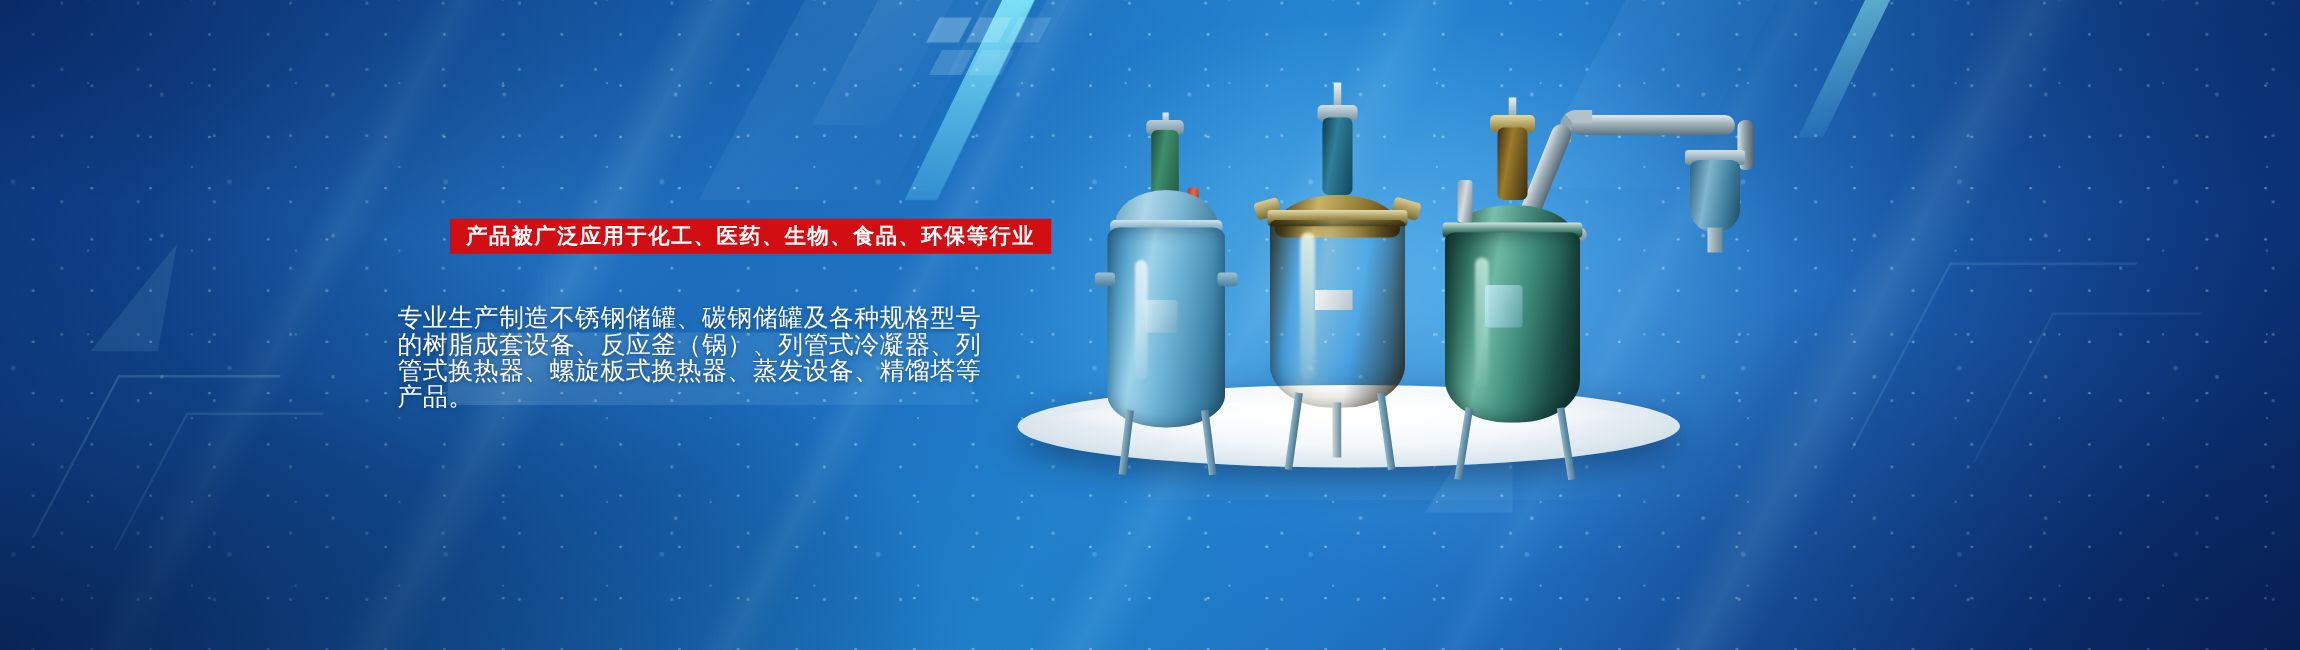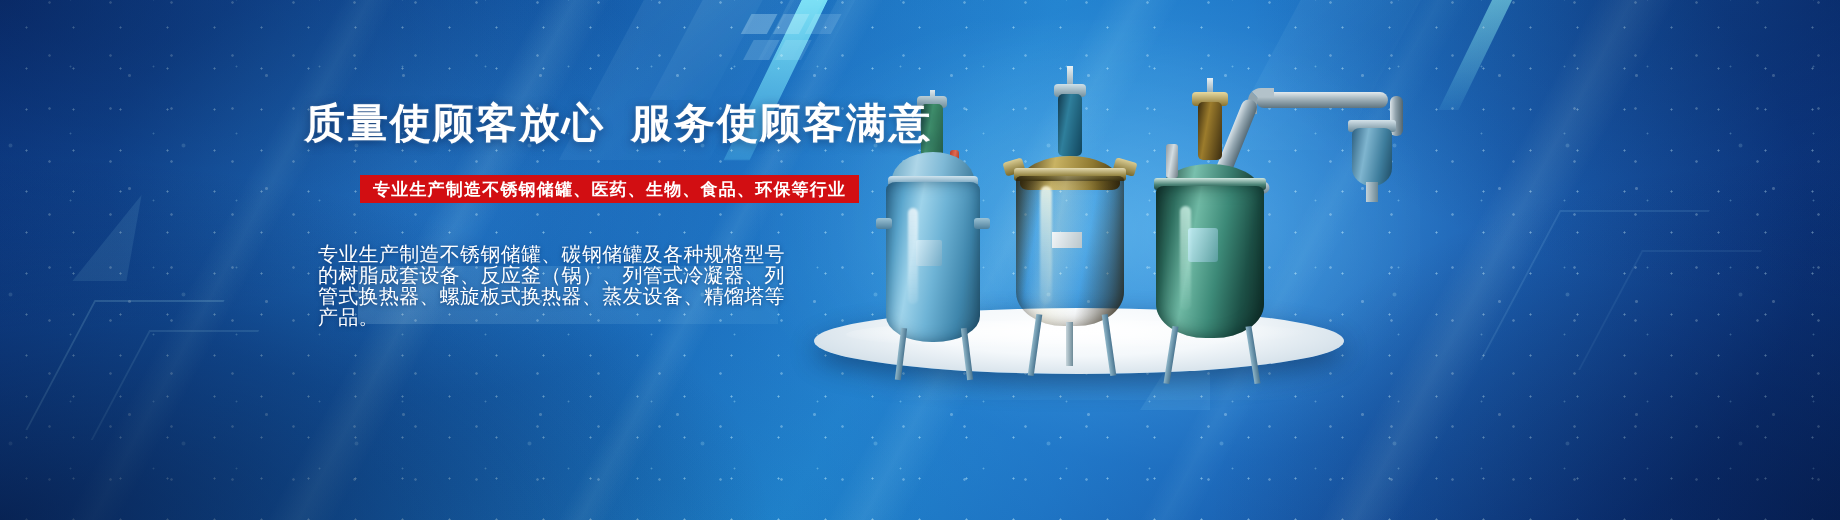--- a/index.html
+++ b/index.html
@@ -513,24 +513,23 @@
       <div class="t3-body"></div>
       <div class="t3-sight"></div>
       <div class="leg t3-l1"></div>
       <div class="leg t3-l2"></div>
     </div>
 
   </div>
 
   <div class="content">
 
-    <div class="headline"><span>质量使顾客放心</span><span class="gap"></span><span>服务使顾客满意</span></div>
 
     <div class="redbar">
-      <span>专业生产制造不锈钢储罐、医药、生物、食品、环保等行业</span>
+      <span>产品被广泛应用于化工、医药、生物、食品、环保等行业</span>
     </div>
 
     <div class="glasspanel"></div>
 
     <div class="para">专业生产制造不锈钢储罐、碳钢储罐及各种规格型号的树脂成套设备、反应釜（锅）、列管式冷凝器、列管式换热器、螺旋板式换热器、蒸发设备、精馏塔等产品。</div>
 
   </div>
 
 </div>
 

